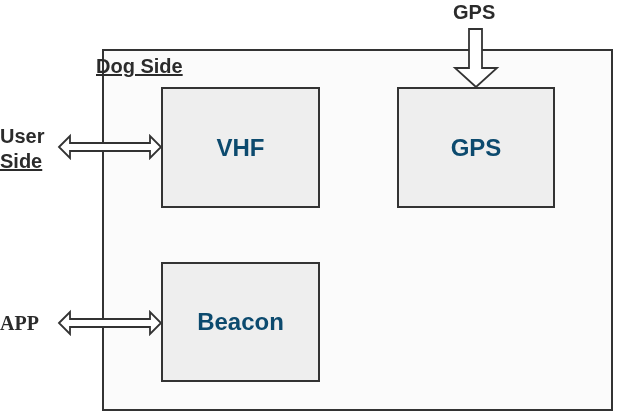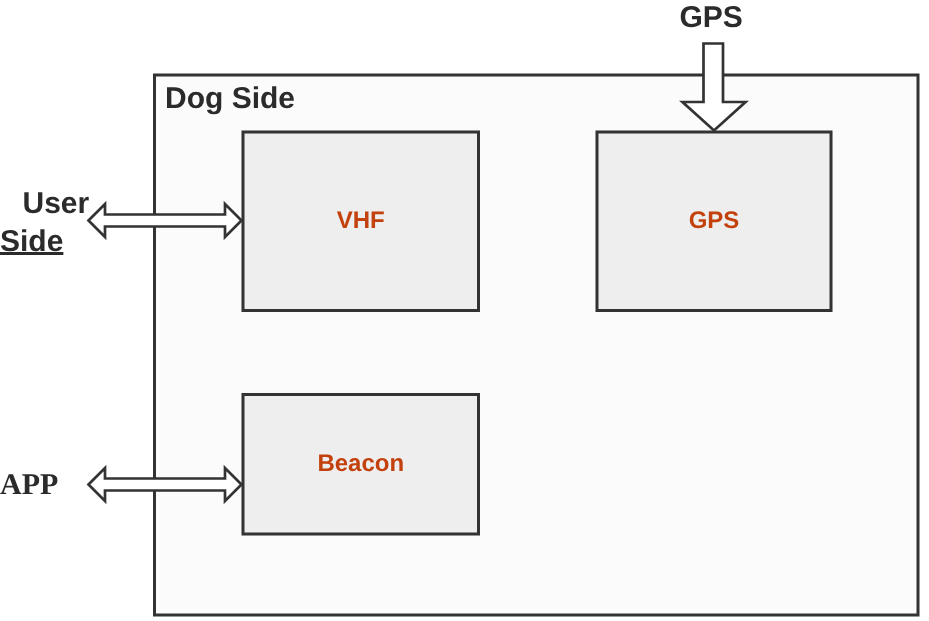--- a/index.html
+++ b/index.html
@@ -2,41 +2,41 @@
 <html><head>
 <meta charset="utf-8">
 <style>
   html, body { margin:0; padding:0; background:#ffffff; }
   body { width:619px; height:414px; position:relative; overflow:hidden;
          font-family:"Liberation Sans", sans-serif; color:#2b2b2b; }
   .abs { position:absolute; }
   .outer { left:102px; top:49px; width:511px; height:362px; border:2px solid #333; background:#fbfbfb; box-sizing:border-box; }
   .block { background:#eeeeee; border:2px solid #333; box-sizing:border-box;
            display:flex; align-items:center; justify-content:center;
-           font-weight:bold; font-size:16px; color:#c2410c; }
+           font-weight:bold; font-size:24px; color:#0c4a6e; }
   .lbl { font-weight:bold; font-size:20px; line-height:22px; color:#2b2b2b; }
   svg.arrows { position:absolute; left:0; top:0; }
 </style>
 </head>
 <body>
 
 <div class="abs outer"></div>
-<div class="abs lbl" style="left:110px; top:55px;">Dog Side</div>
+<div class="abs lbl" style="left:96px; top:55px;text-decoration:underline;">Dog Side</div>
 
 <div class="abs block" style="left:161px; top:87px; width:159px; height:121px;">
   <span>VHF</span>
 </div>
 <div class="abs block" style="left:397px; top:87px; width:158px; height:121px;">
   <span>GPS</span>
 </div>
-<div class="abs block" style="left:161px; top:262px; width:159px; height:95px;">
+<div class="abs block" style="left:161px; top:262px; width:159px; height:120px;">
   <span>Beacon</span>
 </div>
 
-<div class="abs lbl" style="left:0px; top:125px;margin-left:15px;">User</div>
+<div class="abs lbl" style="left:0px; top:125px;">User</div>
 <div class="abs lbl" style="left:0px; top:150px;text-decoration:underline;">Side</div>
 <div class="abs lbl" style="left:0px; top:312px;font-family:Liberation Serif, serif;">APP</div>
 <div class="abs lbl" style="left:453px; top:1px;">GPS</div>
 
 <svg class="arrows" width="619" height="414" viewBox="0 0 619 414">
 
   <polygon points="59,147 70,136 70,143 150,143 150,136 161,147 150,158 150,151 70,151 70,158" fill="#ffffff" stroke="#333" stroke-width="1.8" stroke-linejoin="miter"></polygon>
 
   <polygon points="59,323 70,312 70,319 150,319 150,312 161,323 150,334 150,327 70,327 70,334" fill="#ffffff" stroke="#333" stroke-width="1.8" stroke-linejoin="miter"></polygon>
 

